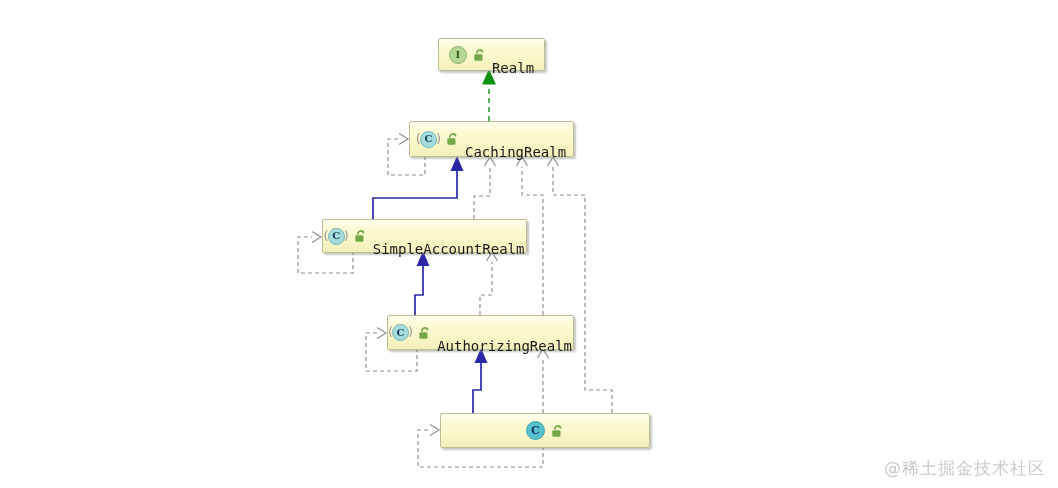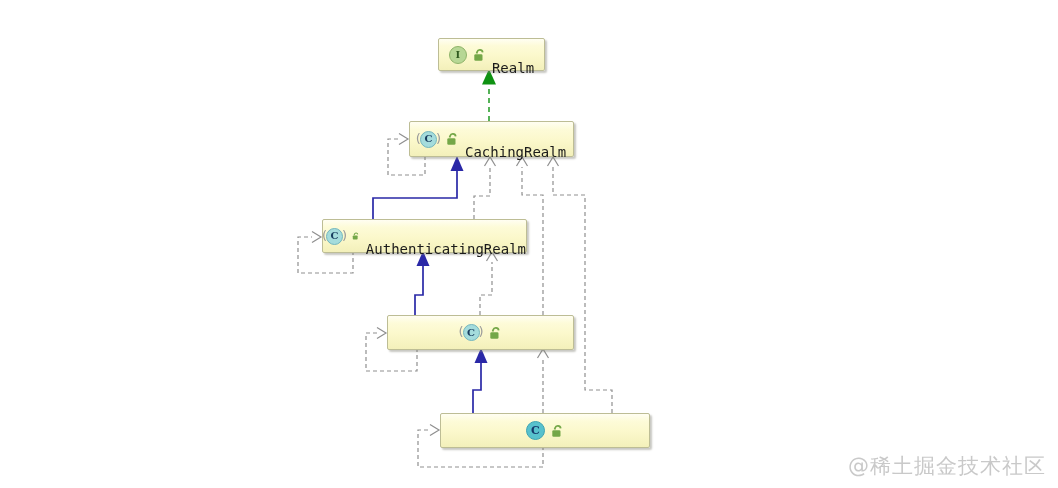--- a/index.html
+++ b/index.html
@@ -35,21 +35,21 @@
   .badge{display:flex;align-items:center;}
   .icon-circle{border-radius:50%;display:flex;align-items:center;justify-content:center;
                font-family:"DejaVu Serif",serif;font-weight:bold;line-height:1;}
   .interface-circle{width:16px;height:16px;background:#b7d795;border:1px solid #8fb46a;color:#2f5a1f;font-size:10px;}
   .abstract-circle{width:15px;height:15px;background:#a4dcdc;border:1px solid #74b6bd;color:#173c5e;font-size:10px;}
   .class-circle{width:17px;height:17px;background:#57c1cd;border:1px solid #3ea4b3;color:#14386b;font-size:11px;}
   .paren{color:#9b9b9b;font-family:"DejaVu Sans",sans-serif;font-size:13px;margin:0 -1px;position:relative;top:-1px;}
   .label{white-space:nowrap;margin-top:26px;}
 
   .watermark{position:absolute;right:12px;bottom:8px;z-index:3;color:var(--c-watermark);
-             font-size:21px;letter-spacing:1px;font-family:"DejaVu Sans",sans-serif;}
+             font-size:17px;letter-spacing:1px;font-family:"DejaVu Sans",sans-serif;}
 </style>
 </head>
 <body>
 
 <div class="canvas">
 
   <svg class="edges" width="1058" height="488" viewBox="0 0 1058 488">
 
     <g>
       <path class="edge-realization" d="M489,121 L489,85"></path>
@@ -144,33 +144,34 @@
   <div class="node n-authenticating">
     <span class="badge">
       <span class="paren">(</span>
       <span class="icon-circle abstract-circle">C</span>
       <span class="paren">)</span>
     </span>
     <svg width="13" height="14" viewBox="0 0 13 14">
       <path d="M3.6,6.2 V4.6 A2.9,2.9 0 0 1 9.1,3.4" fill="none" stroke="#74a748" stroke-width="1.8" transform="rotate(16 6 6)"></path>
       <rect x="1.3" y="6.2" width="8.2" height="6.6" rx="1.3" fill="#74a748"></rect>
     </svg>
-    <span class="label">AuthenticatingRealm</span>
+    <span class="label">SimpleAccountRealm</span>
   </div>
 
   <div class="node n-authorizing">
     <span class="badge">
       <span class="paren">(</span>
       <span class="icon-circle abstract-circle">C</span>
       <span class="paren">)</span>
     </span>
     <svg width="13" height="14" viewBox="0 0 13 14">
       <path d="M3.6,6.2 V4.6 A2.9,2.9 0 0 1 9.1,3.4" fill="none" stroke="#74a748" stroke-width="1.8" transform="rotate(16 6 6)"></path>
       <rect x="1.3" y="6.2" width="8.2" height="6.6" rx="1.3" fill="#74a748"></rect>
     </svg>
+    <span class="label">AuthorizingRealm</span>
   </div>
 
   <div class="node n-simple">
     <span class="badge">
       <span class="icon-circle class-circle">C</span>
     </span>
     <svg width="13" height="14" viewBox="0 0 13 14">
       <path d="M3.6,6.2 V4.6 A2.9,2.9 0 0 1 9.1,3.4" fill="none" stroke="#74a748" stroke-width="1.8" transform="rotate(16 6 6)"></path>
       <rect x="1.3" y="6.2" width="8.2" height="6.6" rx="1.3" fill="#74a748"></rect>
     </svg>

